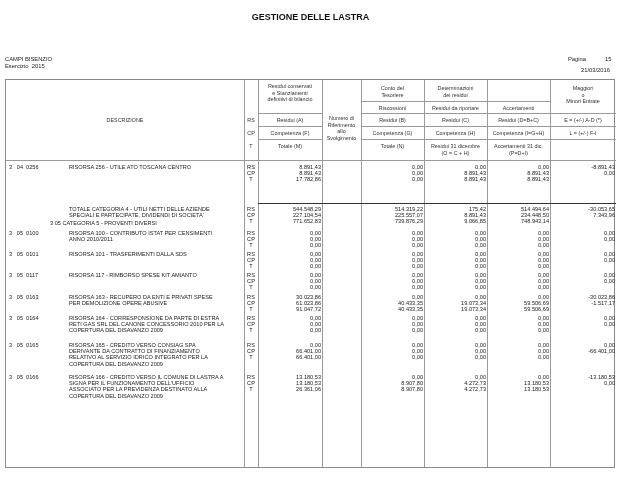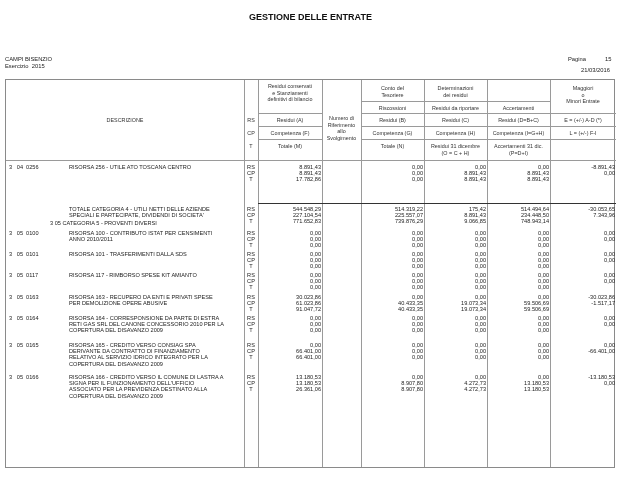--- a/index.html
+++ b/index.html
@@ -14,21 +14,21 @@
   .hlb { position:absolute; height:0; border-top:1.5px solid #333; }
   .hc { position:absolute; text-align:center; line-height:6.5px; font-size:5.4px; color:#333; }
   .cell { position:absolute; line-height:6.2px; font-size:5.6px; }
   .num { text-align:right; }
   .lbl { text-align:center; }
   .desc { white-space:pre-line; }
 </style>
 </head>
 <body>
 
-<div class="abs title">GESTIONE DELLE ENTRATE</div>
+<div class="abs title">GESTIONE DELLE LASTRA</div>
 <div class="abs meta" style="left:5px;top:56px;">CAMPI BISENZIO</div>
 <div class="abs meta" style="left:5px;top:63px;">
   <span>Esercizio</span>&nbsp;&nbsp;<span>2015</span>
 </div>
 <div class="abs meta" style="left:568px;top:56px;">Pagina</div>
 <div class="abs meta" style="left:605px;top:56px;">15</div>
 <div class="abs meta" style="left:581px;top:67px;">21/03/2016</div>
 
 <div class="tbl" id="tbl">
 

